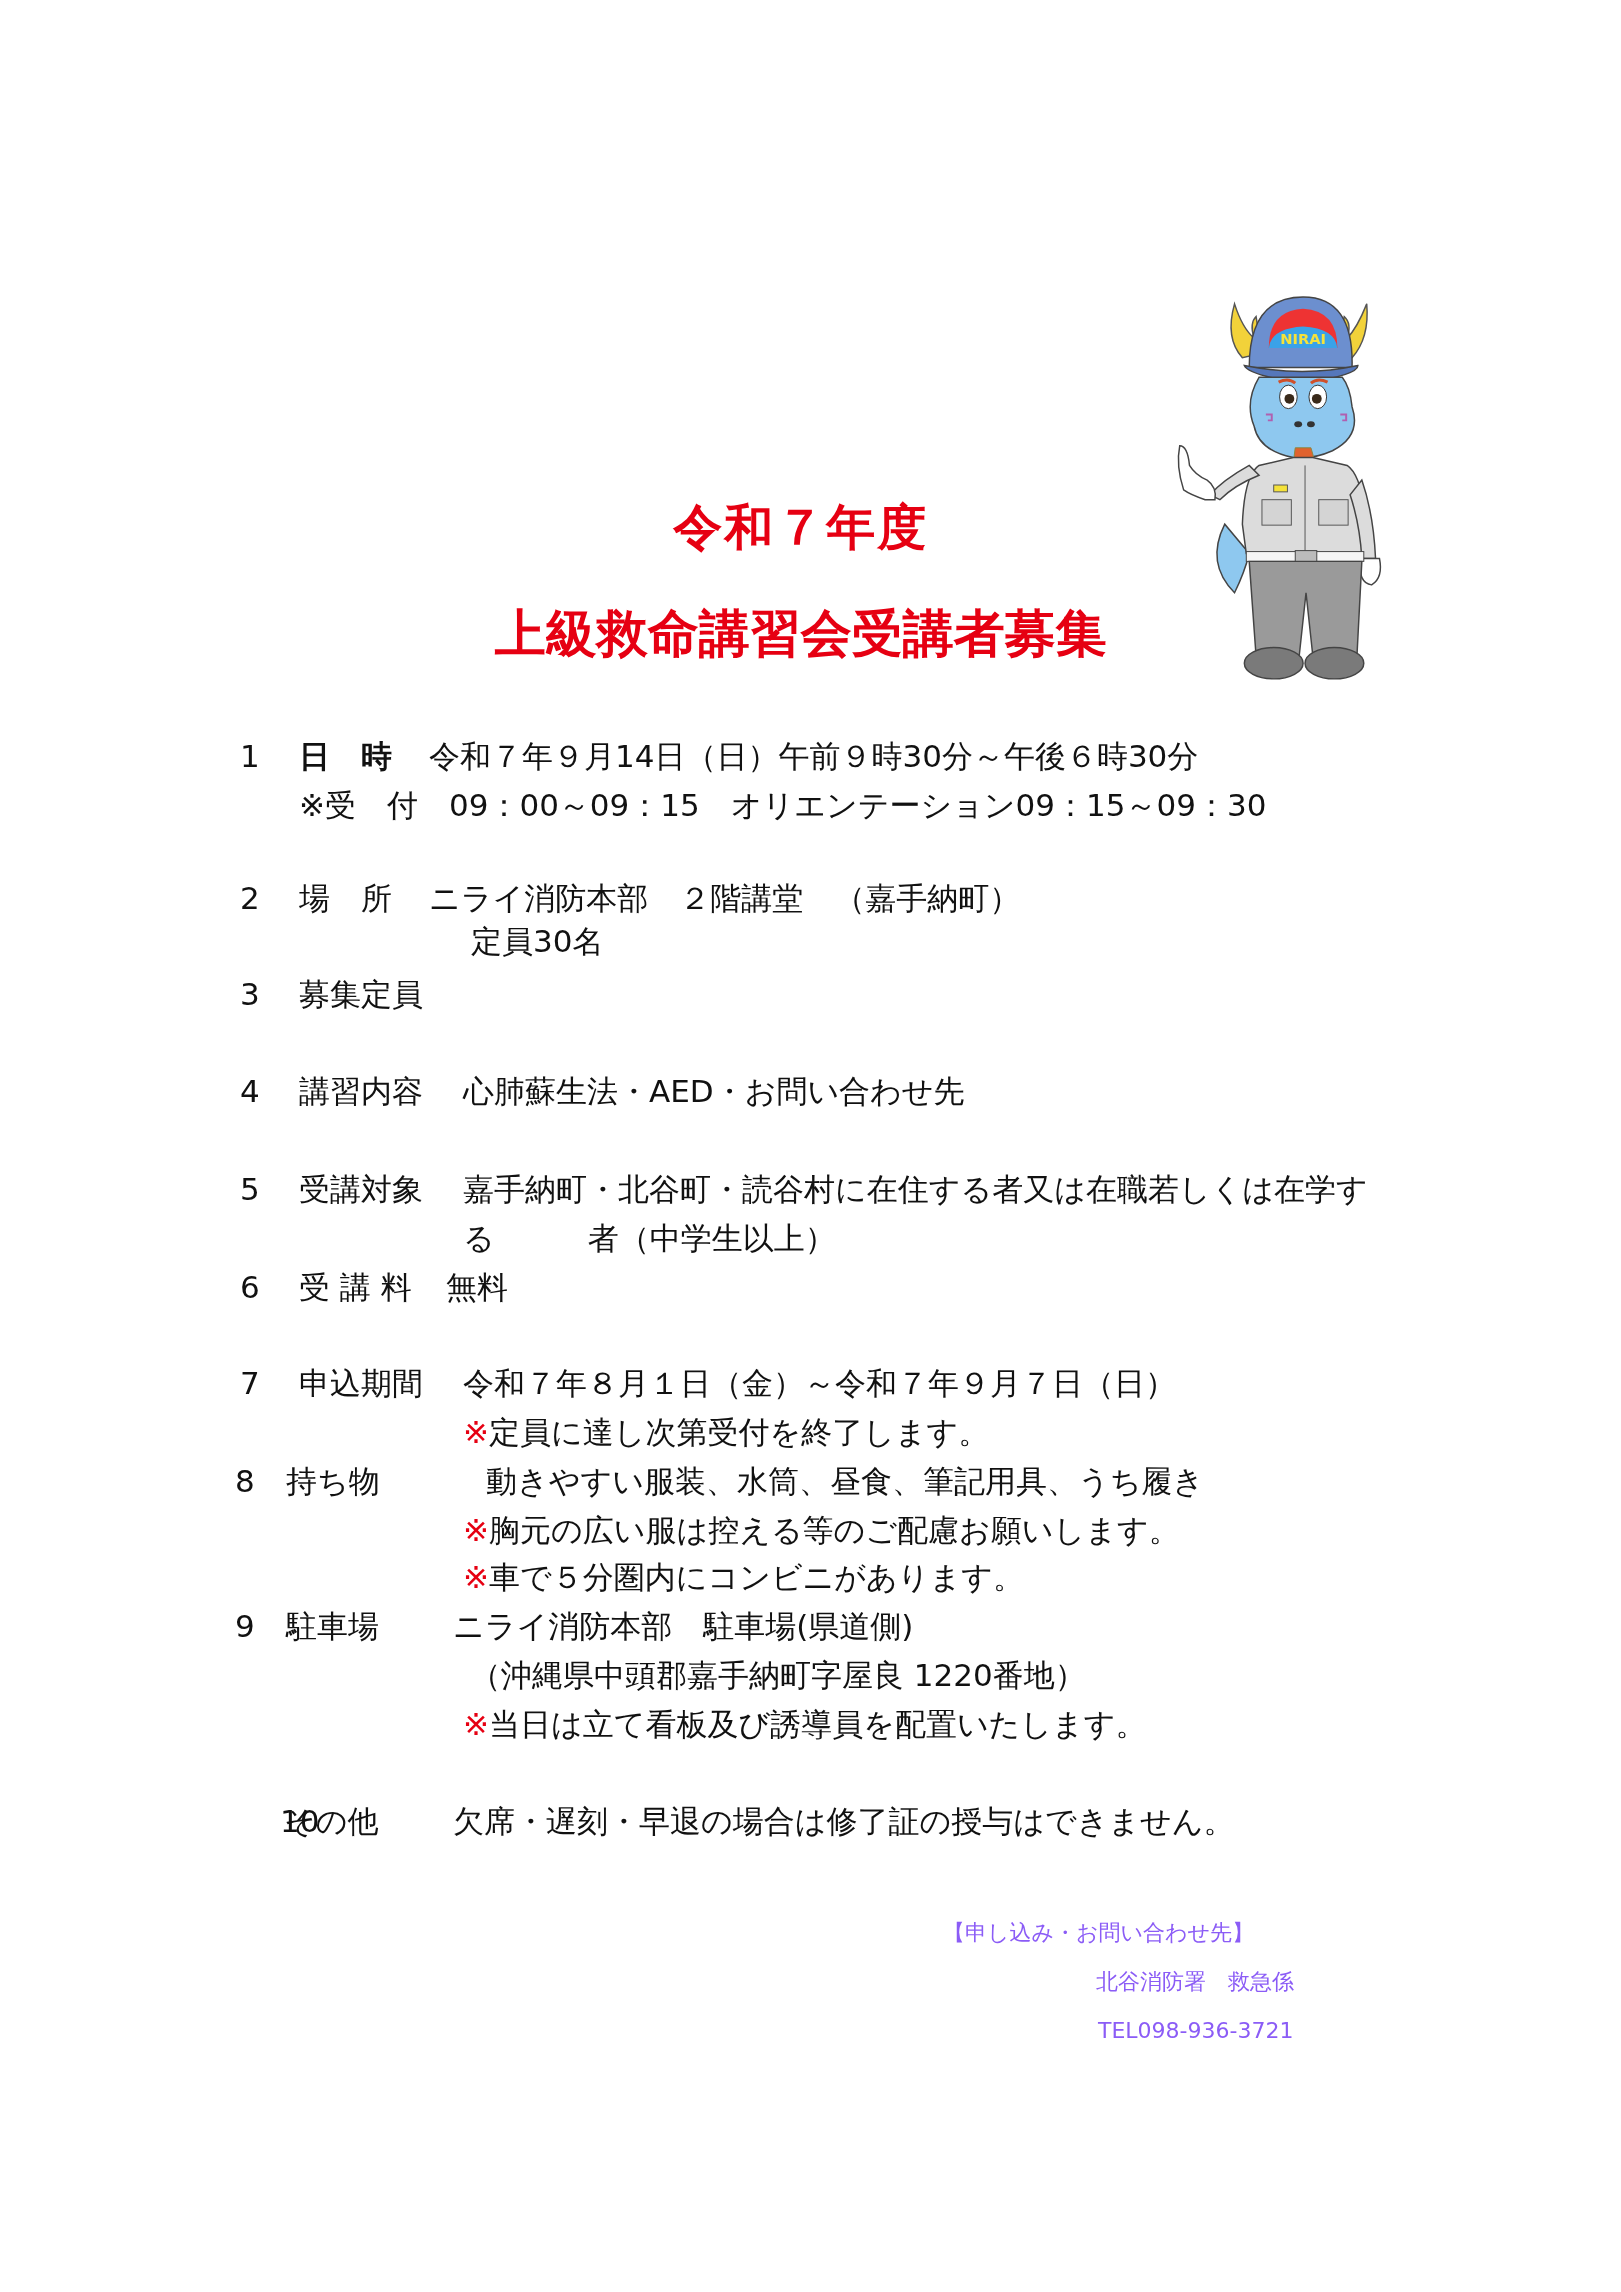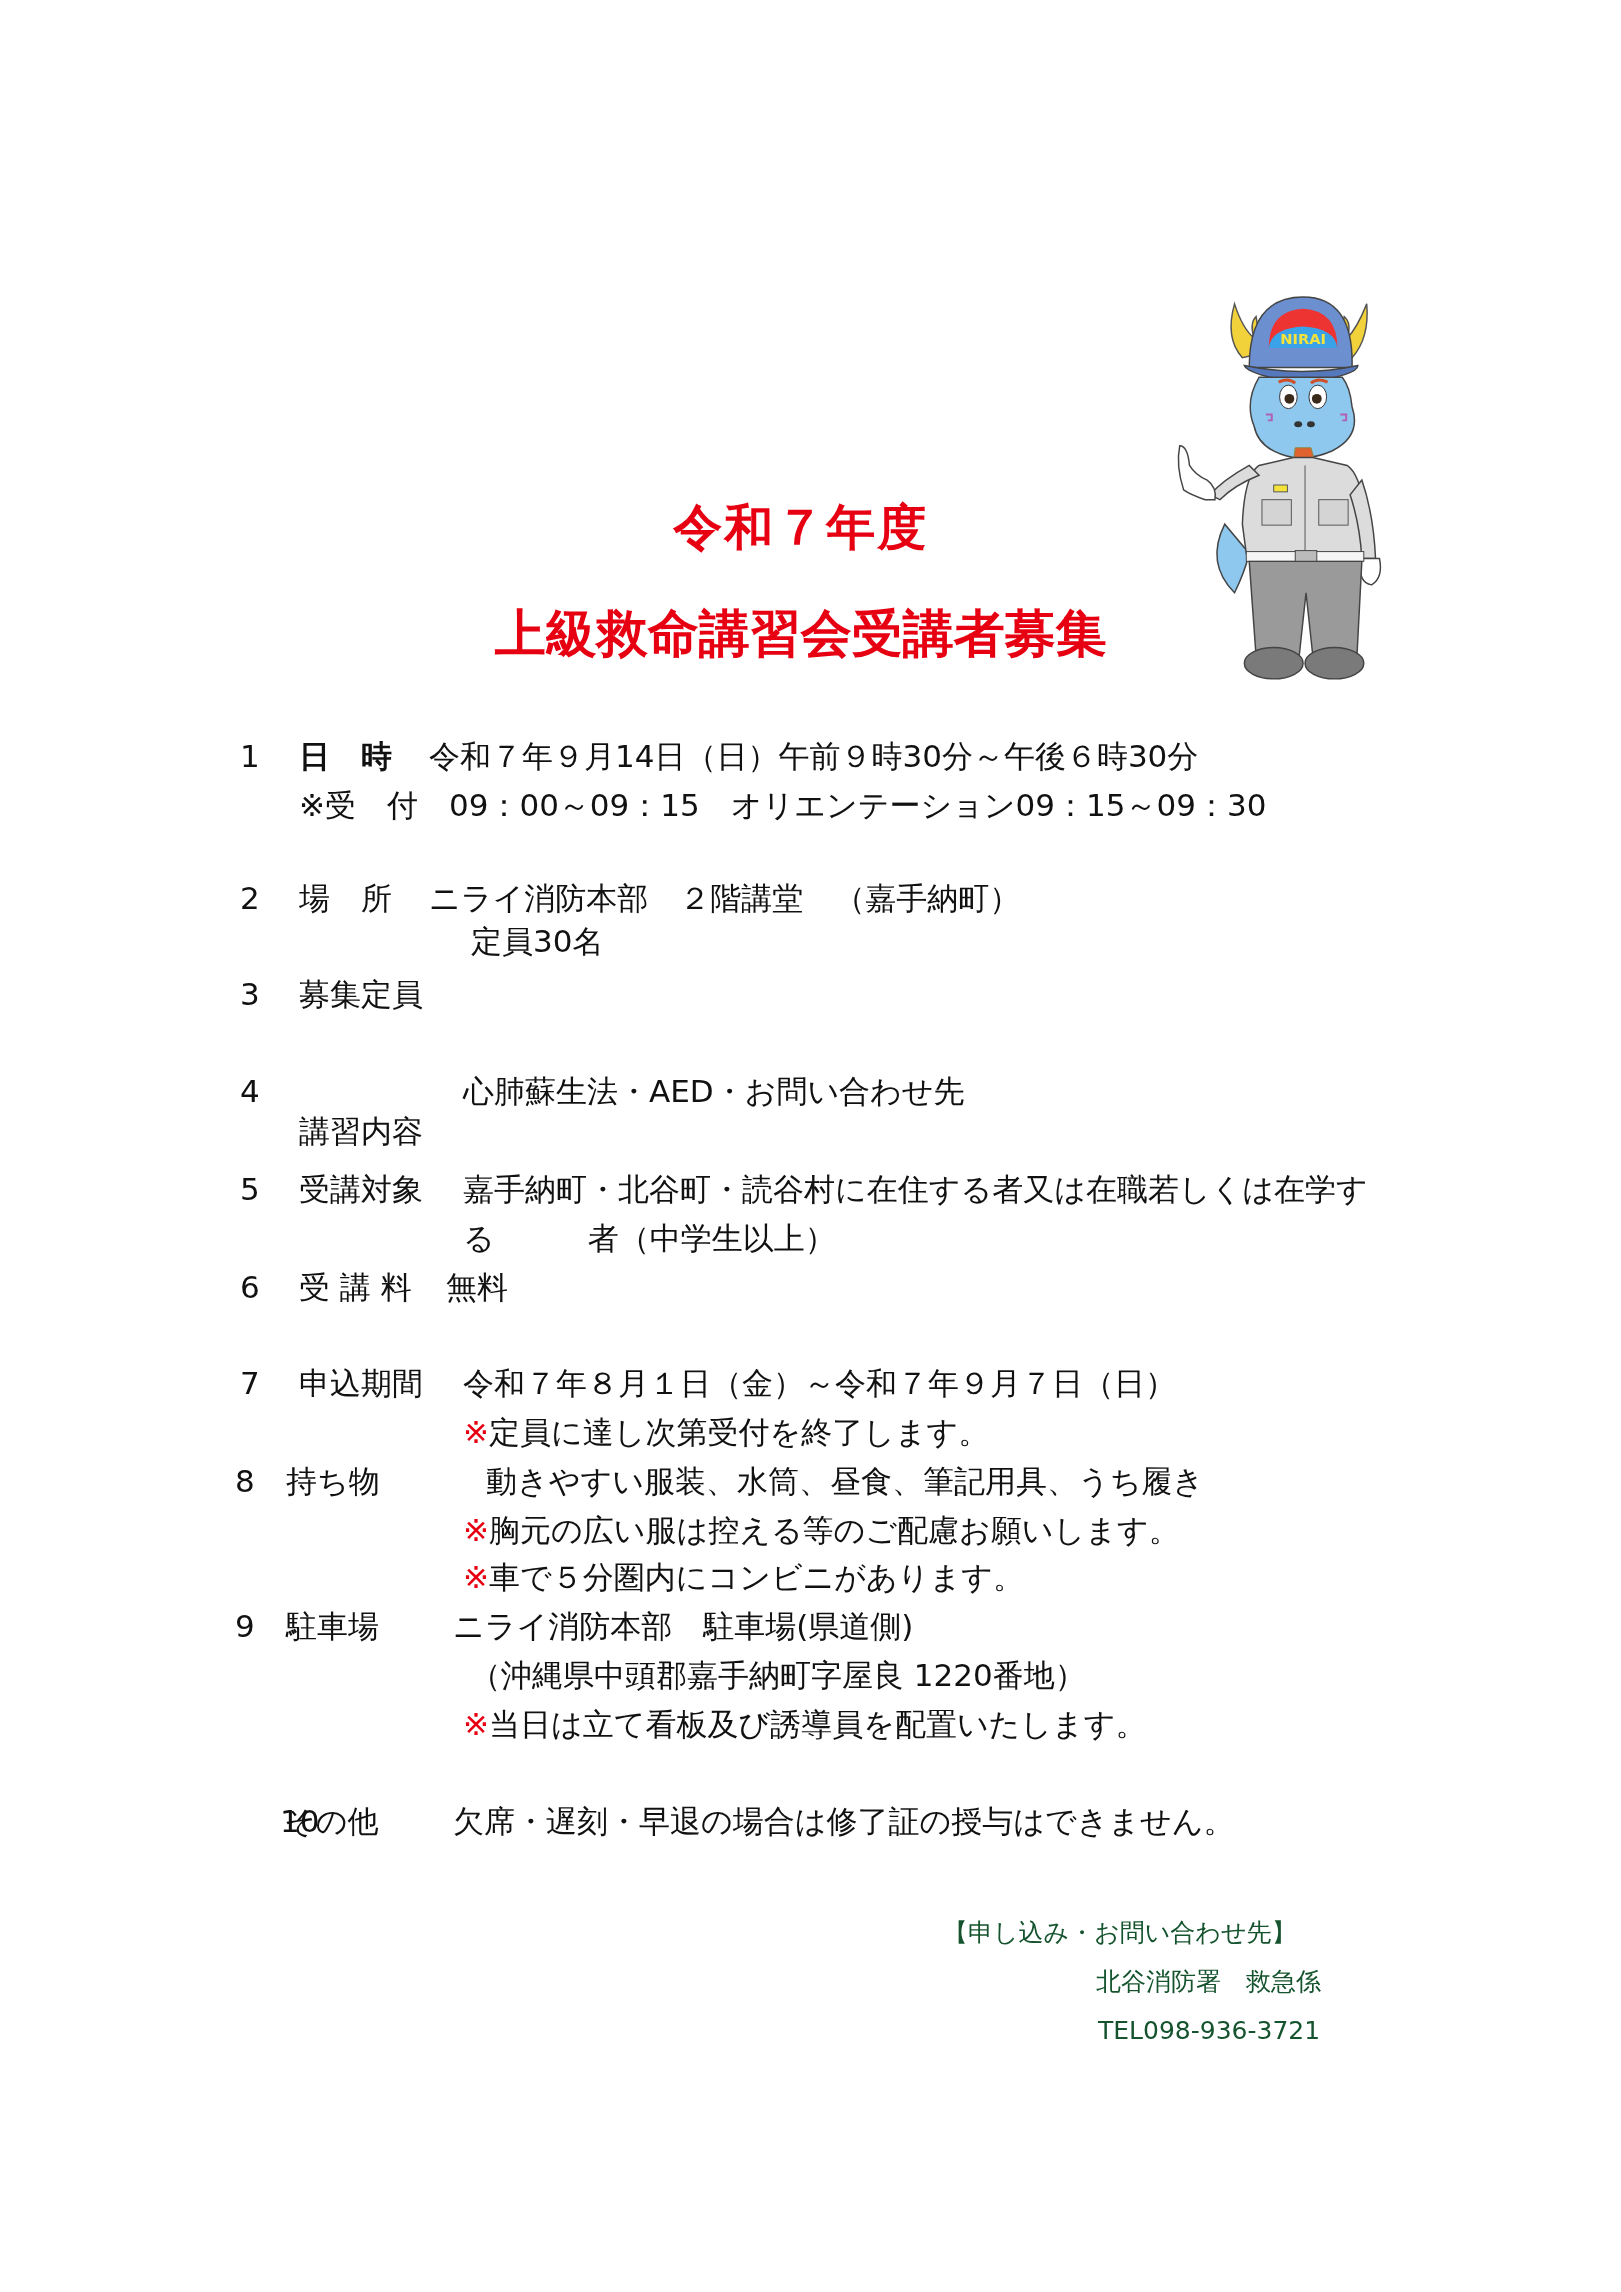--- a/index.html
+++ b/index.html
@@ -5,21 +5,21 @@
     html, body { margin: 0; padding: 0; background: #ffffff; }
     body { width: 1621px; height: 2293px; position: relative; overflow: hidden;
            font-family: "DejaVu Sans", "Liberation Sans", sans-serif; color: #111; }
     .page { position: absolute; left: 0; top: 0; width: 1621px; height: 2212px; background: #fff; }
     .title { position: absolute; left: 0; width: 1621px; text-align: center; color: #e60012;
              font-weight: bold; font-family: "DejaVu Sans", sans-serif; }
     .title-1 { top: 495px; font-size: 49px; letter-spacing: 2px; left: -9.8px; }
     .title-2 { top: 600px; font-size: 51px; letter-spacing: 0px; left: -9.8px; }
     .line { position: absolute; font-size: 31px; line-height: 39px; white-space: pre; }
     .red { color: #e60012; }
-    .contact { position: absolute; font-size: 25px; line-height: 39px; white-space: pre; color: #14532d; }
+    .contact { position: absolute; font-size: 22px; line-height: 39px; white-space: pre; color: #8b5cf6; }
     .mascot { position: absolute; left: 1166px; top: 279px; width: 235px; height: 412px; }
   </style>
 </head>
 <body>
 
 <div class="page">
 
   <svg class="mascot" viewBox="0 0 240 420" xmlns="http://www.w3.org/2000/svg">
 
     <path d="M60 250 Q40 290 70 320 Q80 300 85 280 Z" fill="#8ec8ef" stroke="#444" stroke-width="1.5"></path>
@@ -78,21 +78,21 @@
 
   <div class="line" style="top:879px;left:240px;">2</div>
   <div class="line" style="top:879px;left:299px;">場　所</div>
   <div class="line" style="top:879px;left:429px;">ニライ消防本部　２階講堂　（嘉手納町）</div>
 
   <div class="line" style="top:975px;left:240px;">3</div>
   <div class="line" style="top:975px;left:299px;">募集定員</div>
   <div class="line" style="top:922px;left:463px;margin-left:8px;">定員30名</div>
 
   <div class="line" style="top:1072px;left:240px;">4</div>
-  <div class="line" style="top:1112px;left:299px;">講習内容</div>
+  <div class="line" style="top:1072px;left:299px;">講習内容</div>
   <div class="line" style="top:1072px;left:463px;">心肺蘇生法・AED・お問い合わせ先</div>
 
   <div class="line" style="top:1170px;left:240px;">5</div>
   <div class="line" style="top:1170px;left:299px;">受講対象</div>
   <div class="line" style="top:1170px;left:463px;">嘉手納町・北谷町・読谷村に在住する者又は在職若しくは在学す</div>
   <div class="line" style="top:1219px;left:463px;">る　　　者（中学生以上）</div>
 
   <div class="line" style="top:1268px;left:240px;">6</div>
   <div class="line" style="top:1268px;left:299px;">受 講 料</div>
   <div class="line" style="top:1268px;left:446px;">無料</div>

